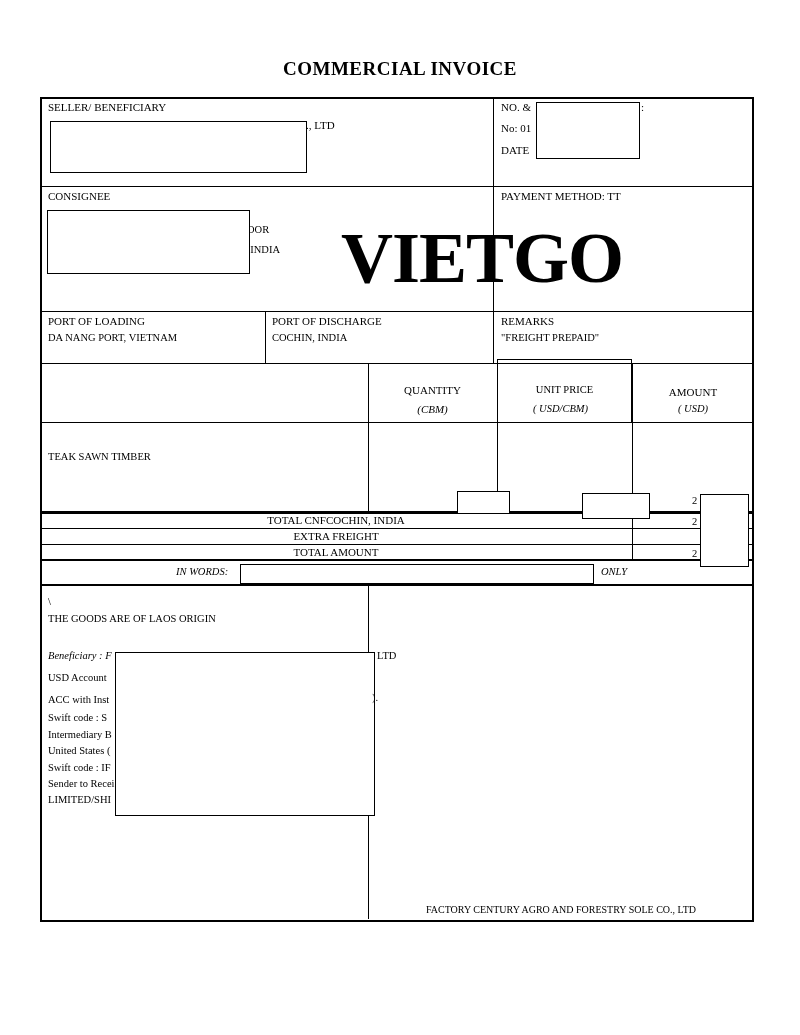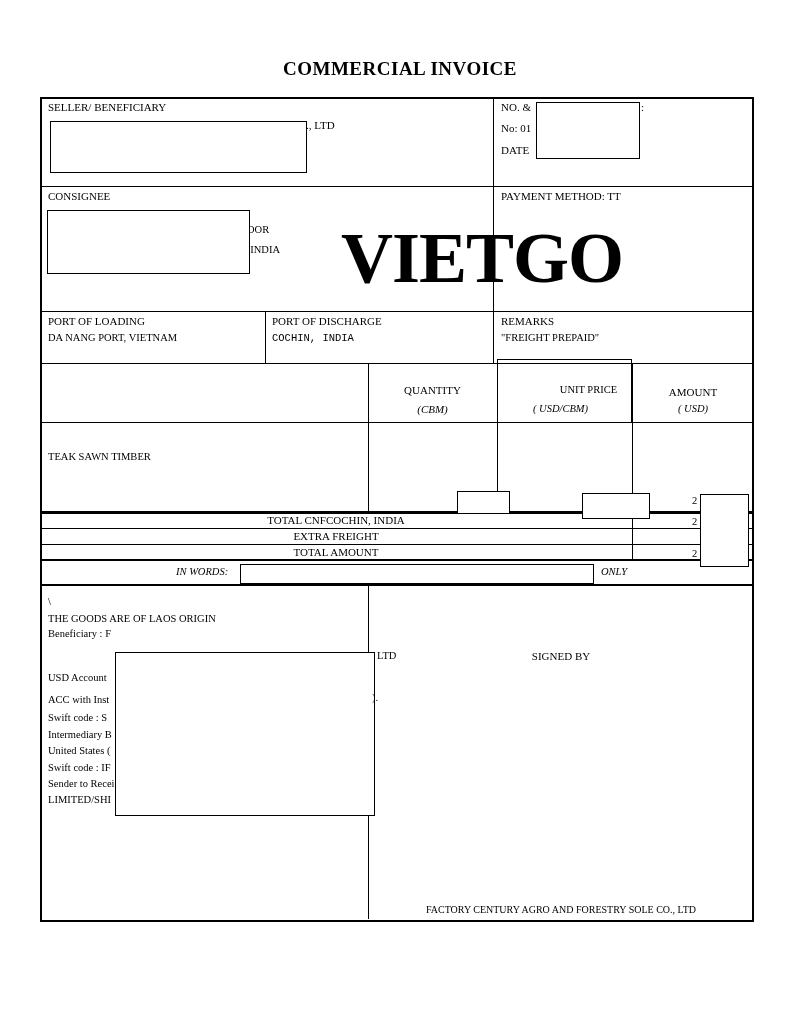--- a/index.html
+++ b/index.html
@@ -59,60 +59,59 @@
 
   <div class="abs t11 b" style="left:48px; top:190px;">CONSIGNEE</div>
   <div class="abs t10" style="left:247px; top:224px;">OOR</div>
   <div class="abs t10" style="left:245px; top:244px;">, INDIA</div>
   <div class="abs t11 b" style="left:501px; top:190px;">PAYMENT METHOD: TT</div>
   <div class="abs watermark">VIETGO</div>
 
   <div class="abs t11 b" style="left:48px; top:315px;">PORT OF LOADING</div>
   <div class="abs t10" style="left:48px; top:332px;">DA NANG PORT, VIETNAM</div>
   <div class="abs t11 b" style="left:272px; top:315px;">PORT OF DISCHARGE</div>
-  <div class="abs t10" style="left:272px; top:332px;font-family:Liberation Mono, monospace;">COCHIN, INDIA</div>
+  <div class="abs t10" style="left:272px; top:332px;">COCHIN, INDIA</div>
   <div class="abs t11 b" style="left:501px; top:315px;">REMARKS</div>
   <div class="abs t10" style="left:501px; top:332px;">"FREIGHT PREPAID"</div>
 
   <div class="abs t11 b center" style="left:368px; top:384px; width:129px;">QUANTITY</div>
   <div class="abs t11 b i center" style="left:368px; top:403px; width:129px;">(CBM)</div>
-  <div class="abs t10 b center" style="left:497px; top:384px; width:135px;margin-left:24px;">UNIT PRICE</div>
+  <div class="abs t10 b center" style="left:497px; top:384px; width:135px;">UNIT PRICE</div>
   <div class="abs t10 b i center" style="left:497px; top:403px; width:127px;">( USD/CBM)</div>
   <div class="abs t11 b center" style="left:632px; top:386px; width:122px;">AMOUNT</div>
   <div class="abs t10 b i center" style="left:632px; top:403px; width:122px;">( USD)</div>
 
   <div class="abs t10" style="left:48px; top:451px;">TEAK SAWN TIMBER</div>
   <div class="abs t10" style="left:692px; top:495px;">2</div>
 
   <div class="abs t11 b center" style="left:40px; top:514px; width:592px;">TOTAL CNFCOCHIN, INDIA</div>
   <div class="abs t10 b" style="left:692px; top:516px;">2</div>
   <div class="abs t11 b center" style="left:40px; top:546px; width:592px;">TOTAL AMOUNT</div>
   <div class="abs t11 b center" style="left:40px; top:530px; width:592px;">EXTRA FREIGHT</div>
   <div class="abs t10 b" style="left:692px; top:548px;">2</div>
 
   <div class="abs t10 i" style="left:176px; top:566px;">IN WORDS:</div>
   <div class="abs t10 i over" style="left:601px; top:566px;">ONLY</div>
 
   <div class="abs t10" style="left:48px; top:596px;">\</div>
   <div class="abs t10" style="left:48px; top:613px;">THE GOODS ARE OF LAOS ORIGIN</div>
 
-  <div class="abs t10" style="left:48px; top:628px;">Beneficiary  : F</div>
+  <div class="abs t10" style="left:48px; top:650px;font-style:italic;">Beneficiary  : F</div>
   <div class="abs t10" style="left:48px; top:672px;">USD Account</div>
   <div class="abs t10" style="left:48px; top:694px;">ACC with Inst</div>
   <div class="abs t10" style="left:48px; top:712px;">Swift code  : S</div>
   <div class="abs t10" style="left:48px; top:729px;">Intermediary B</div>
   <div class="abs t10" style="left:48px; top:745px;">United States (</div>
   <div class="abs t10" style="left:48px; top:762px;">Swift code  : IF</div>
   <div class="abs t10" style="left:48px; top:778px;">Sender to Recei</div>
   <div class="abs t10" style="left:48px; top:794px;">LIMITED/SHI</div>
 
   <div class="abs t10 over" style="left:377px; top:650px;">LTD</div>
   <div class="abs t10 over" style="left:372px; top:692px;">).</div>
 
-  <div class="abs t11 b center" style="left:368px; top:650px; width:386px;">SIGNED BY</div>
   <div class="abs center b" style="left:368px; top:904px; width:386px; font-size:10px; z-index:2;">FACTORY CENTURY AGRO AND FORESTRY SOLE CO., LTD</div>
 
   <div class="redact" style="left:50px; top:121px; width:255px; height:50px;"></div>
   <div class="redact" style="left:536px; top:102px; width:102px; height:55px;"></div>
   <div class="redact" style="left:47px; top:210px; width:201px; height:62px;"></div>
   <div class="redact" style="left:457px; top:491px; width:51px; height:21px;"></div>
   <div class="redact" style="left:582px; top:493px; width:66px; height:24px;"></div>
   <div class="redact" style="left:700px; top:494px; width:47px; height:71px;"></div>
   <div class="redact" style="left:240px; top:564px; width:352px; height:18px;"></div>
   <div class="redact" style="left:115px; top:652px; width:258px; height:162px;"></div>

